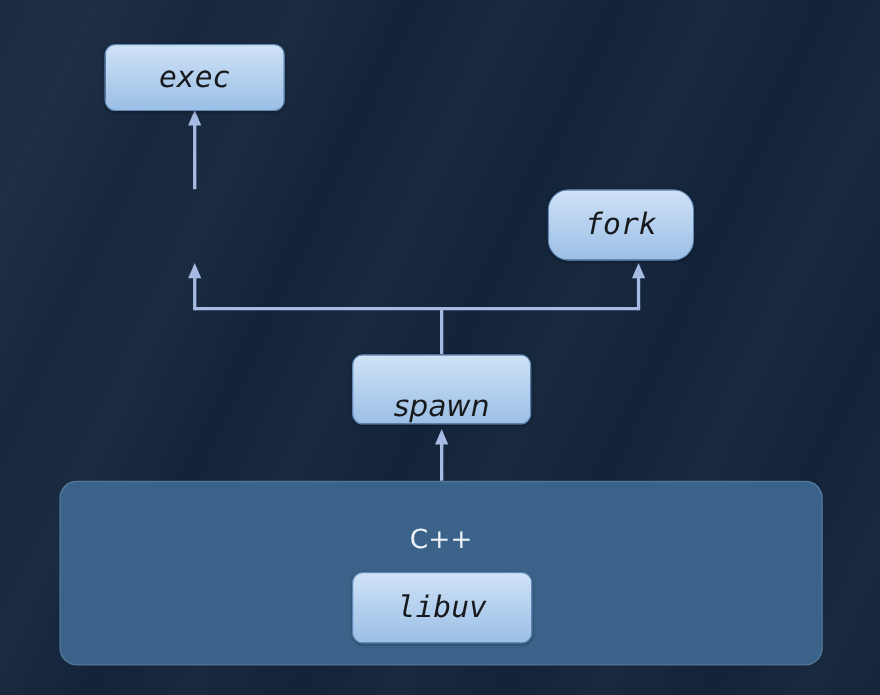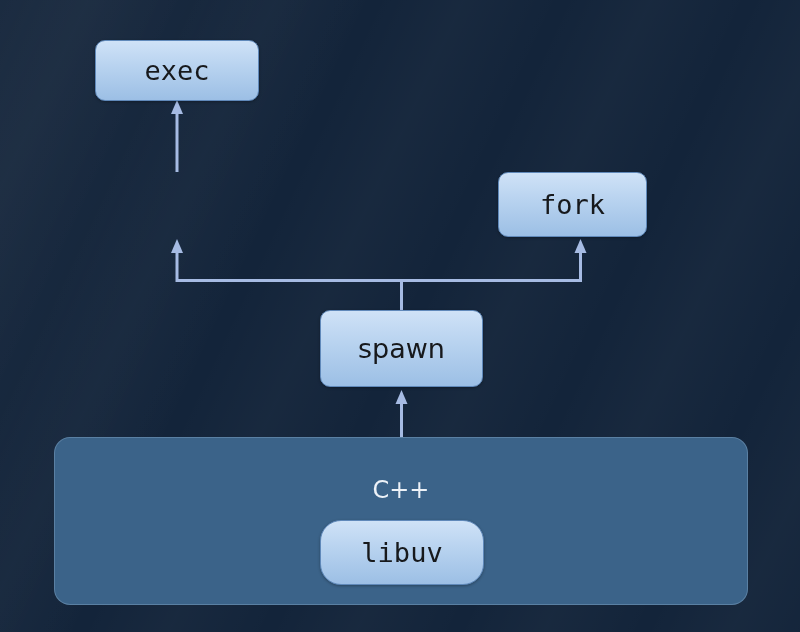--- a/index.html
+++ b/index.html
@@ -36,30 +36,31 @@
     align-items: center;
     justify-content: center;
     box-sizing: border-box;
     border-radius: 10px;
     border: 1.5px solid #6089ba;
     background: linear-gradient(180deg, #cfe2f7 0%, #b7d2ef 45%, #9cbfe5 100%);
     color: #17191c;
     font-size: 27px;
     font-family: "DejaVu Sans Mono", monospace;
     box-shadow: 0 1px 3px rgba(0,0,0,0.30);
+    font-style: italic;
   }
   .node.sans {
     font-family: "DejaVu Sans", "Liberation Sans", sans-serif;
   }
 
   .node-exec     { left: 95px;  top: 40px;  width: 164px; height: 61px; }
   .node-execfile { left: 95px;  top: 172px; width: 164px; height: 65px; }
-  .node-fork     { left: 498px; top: 172px; width: 149px; height: 65px; }
-  .node-spawn    { left: 320px; top: 310px; width: 163px; height: 77px; }
-  .node-libuv    { left: 320px; top: 520px; width: 164px; height: 65px; z-index: 2; border-radius: 21px; }
+  .node-fork     { left: 498px; top: 172px; width: 133px; height: 65px; border-radius: 19px; }
+  .node-spawn    { left: 320px; top: 322px; width: 163px; height: 64px; align-items: flex-end; }
+  .node-libuv    { left: 320px; top: 520px; width: 164px; height: 65px; z-index: 2; }
 
   .container-box {
     position: absolute;
     left: 54px;
     top: 437px;
     width: 694px;
     height: 168px;
     box-sizing: border-box;
     border-radius: 16px;
     border: 1.5px solid rgba(150, 182, 212, 0.35);

